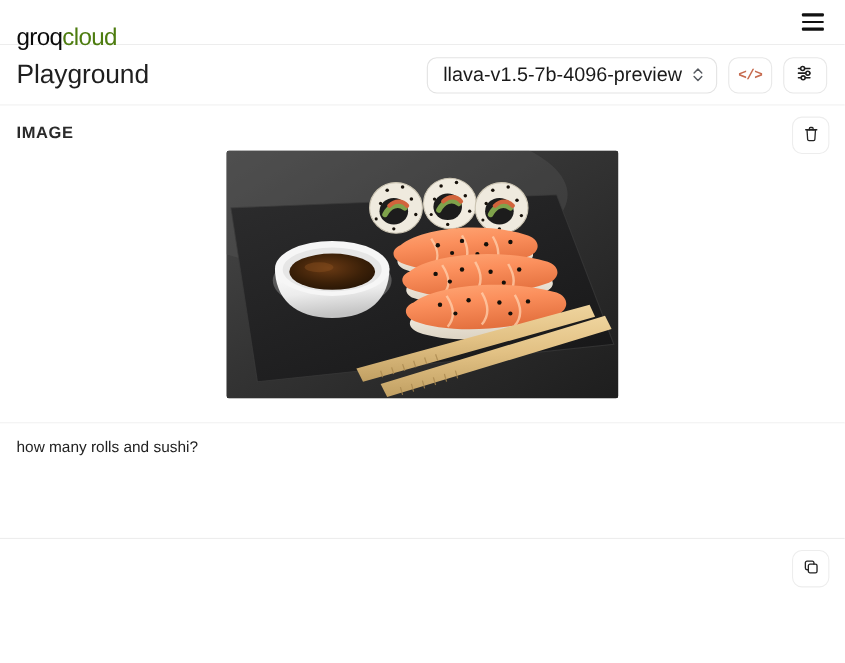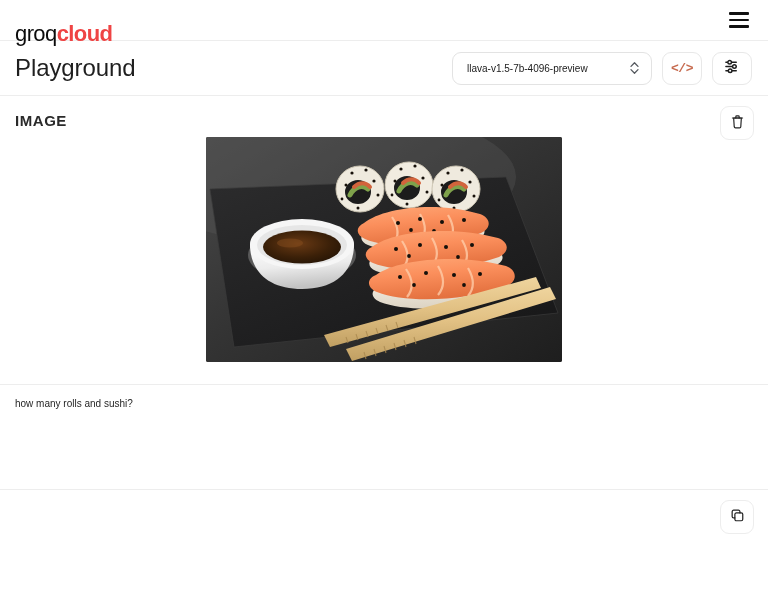--- a/index.html
+++ b/index.html
@@ -22,21 +22,21 @@
   #logo {
     font-size: 22px;
     font-weight: 400;
     letter-spacing: -0.6px;
     line-height: 1;
     display: flex; align-items: baseline;
     user-select: none;
     margin-top: 28px;
   }
   #logo .groq { color: #0b0b0b; font-weight: 500; }
-  #logo .cloud { color: #ef4444; font-weight: 700; }
+  #logo .cloud { color: #4d7c0f; font-weight: 400; }
 
   #menu-btn {
     width: 26px; height: 26px;
     display: flex; flex-direction: column;
     justify-content: center; align-items: center; gap: 4px;
     background: none; border: none; cursor: pointer;
   }
   #menu-btn span {
     display: block; width: 20px; height: 2.4px;
     background: #111; border-radius: 1px;
@@ -59,21 +59,21 @@
     display: flex; align-items: center; gap: 10px;
   }
   #model-select {
     height: 33px;
     min-width: 200px;
     display: flex; align-items: center; gap: 10px;
     padding: 0 12px 0 14px;
     border: 1px solid #e3e3e3;
     border-radius: 9px;
     background: #fff;
-    font-size: 10px;
+    font-size: 18px;
     color: #1a1a1a;
     cursor: pointer;
     white-space: nowrap;
   }
   #model-select .sel-label { font-weight: 400; }
   .updown {
     margin-left: auto;
     display: flex; flex-direction: column; gap: 2px;
     color: #4a4a4a;
   }
@@ -121,21 +121,21 @@
   #sushi {
     width: 356px; height: 225px;
     border-radius: 2px;
     display: block;
     background: #2a2a2a;
   }
 
   
   #message-section { height: 105px; }
   .body-text {
-    font-size: 10px;
+    font-size: 14px;
     color: #1f1f1f;
     padding: 12px 15px 0 15px;
     line-height: 1.4;
   }
   #response-section { border-bottom: none; height: 113px; }
 </style>
 </head>
 <body>
 
 <div id="topbar">

